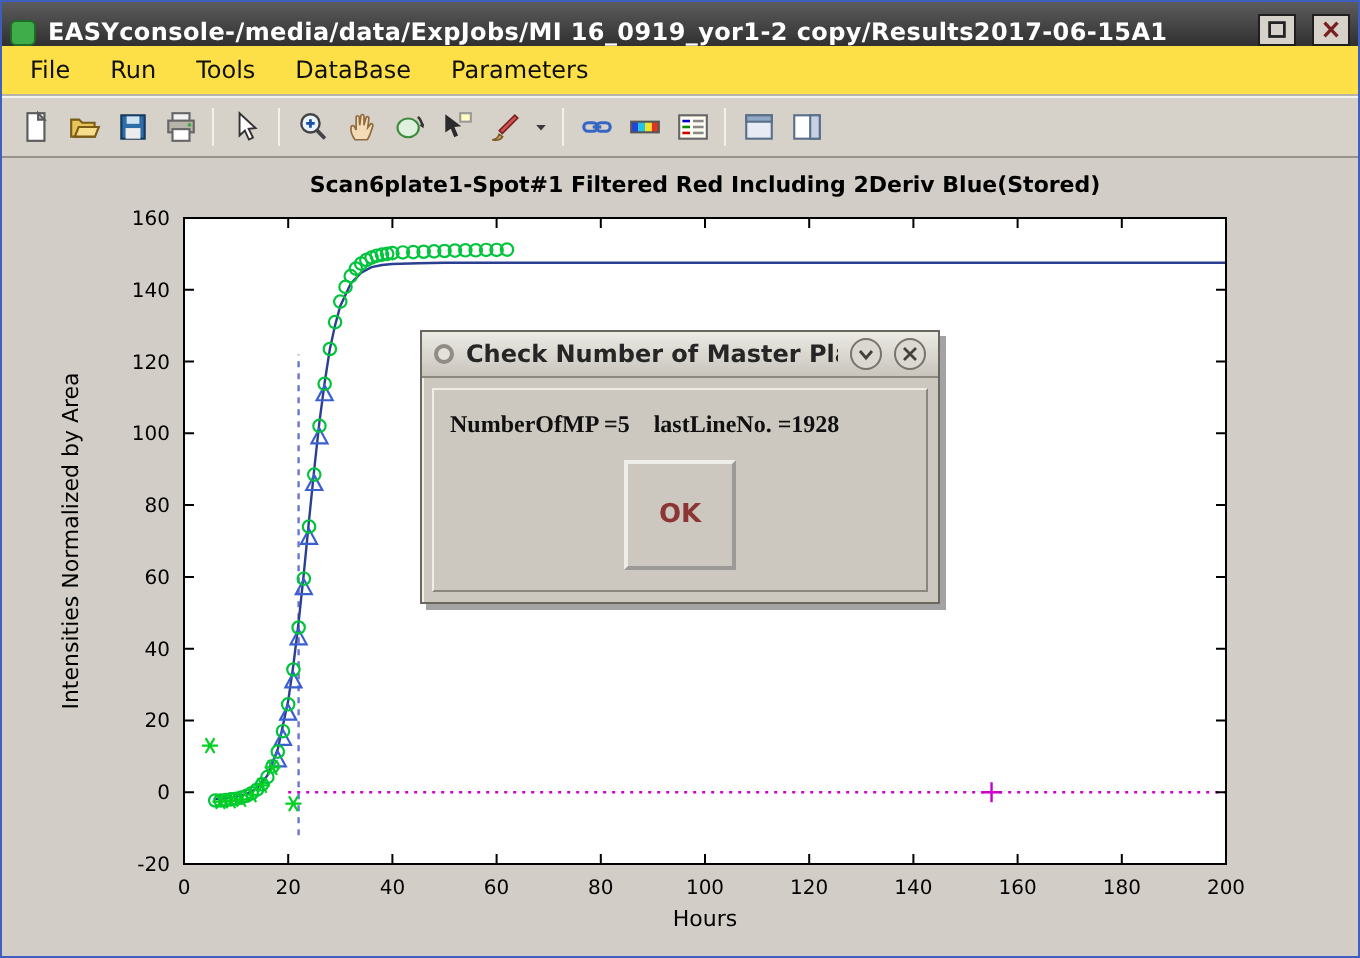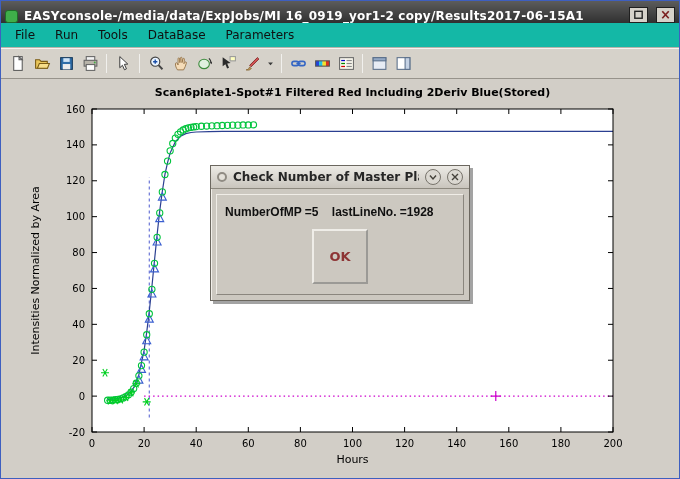--- a/index.html
+++ b/index.html
@@ -18,21 +18,21 @@
   .titlebar .title{
     flex:1;color:#ffffff;font-size:12px;font-weight:bold;
     white-space:nowrap;overflow:hidden;letter-spacing:.2px;
   }
   .win-btn{
     width:19px;height:16px;background:#d6d2ca;border:1px solid #1f1f1f;
     display:flex;align-items:center;justify-content:center;flex:0 0 auto;margin-left:2px;
   }
   
   .menubar{
-    height:25px;background:#14b8a6;display:flex;align-items:center;
+    height:25px;background:#fde047;display:flex;align-items:center;
     padding:0 4px;border-bottom:1px solid #b7b3ab;
   }
   .menu-item{padding:3px 10px;font-size:12px;color:#101010;}
   
   .toolbar{
     height:31px;background:#d6d2ca;display:flex;align-items:center;
     padding:0 5px;border-top:1px solid #f4f3f0;border-bottom:1px solid #97938b;
   }
   .tb-btn{width:24px;height:24px;display:flex;align-items:center;justify-content:center;border:1px solid transparent;}
   .tb-btn.narrow{width:13px;}
@@ -50,21 +50,21 @@
     height:23px;display:flex;align-items:center;gap:6px;padding:0 6px;
     background:linear-gradient(#eceae5,#c9c5bd);border-bottom:1px solid #8d897f;
   }
   .dialog-icon{width:10px;height:10px;border:2px solid #908c84;border-radius:50%;flex:0 0 auto;background:#e4e1da;}
   .dialog-title{flex:1;font-size:12px;font-weight:bold;color:#262626;white-space:nowrap;overflow:hidden;}
   .dlg-btn{
     width:16px;height:16px;border-radius:50%;border:1px solid #77736b;background:#dbd8d1;
     display:flex;align-items:center;justify-content:center;flex:0 0 auto;
   }
   .dialog-panel{margin:5px;padding:10px 8px 8px;border:1px solid;border-color:#f0ede7 #8a867e #8a867e #f0ede7;}
-  .dialog-msg{font-family:Liberation Sans, sans-serif;font-size:12px;font-weight:bold;color:#101010;white-space:pre;}
+  .dialog-msg{font-family:Liberation Serif, serif;font-size:12px;font-weight:bold;color:#101010;white-space:pre;}
   .ok-btn{
     display:block;margin:10px auto 2px;padding:18px 15px;
     background:#ccc8c0;border:2px outset #efede8;
     font-size:13px;font-weight:bold;color:#8d3434;font-family:"DejaVu Sans",sans-serif;cursor:default;
   }
 </style>
 </head>
 <body>
 
 <div class="window">

